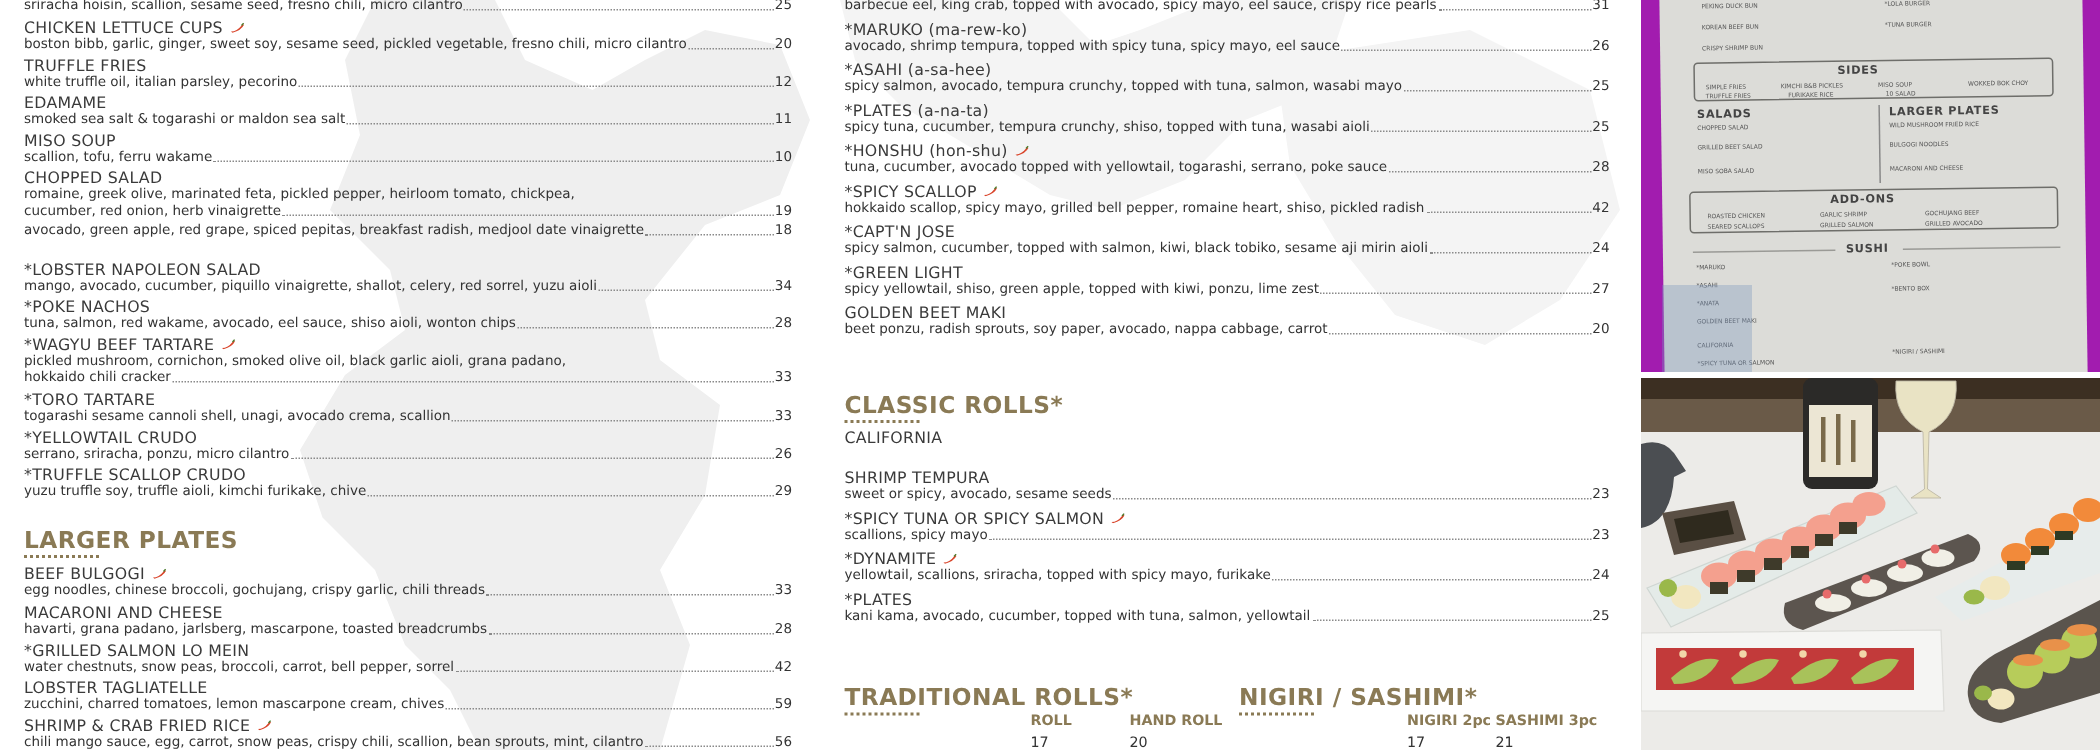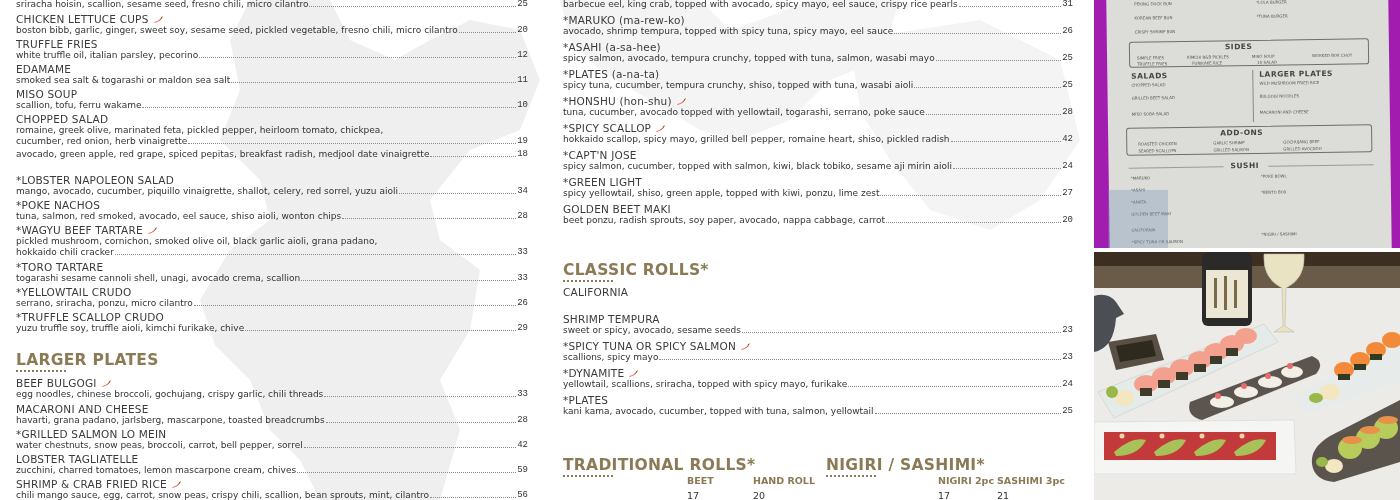--- a/index.html
+++ b/index.html
@@ -10,21 +10,21 @@
 
   .col { position: absolute; top: 0; z-index: 1; }
   .col-left { left: 16px; width: 512px; }
   .col-mid { left: 563px; width: 510px; }
 
   .item { position: absolute; left: 0; right: 0; }
   .item-name { font-size: 10.5px; letter-spacing: 0.2px; color: #3a3a3a; line-height: 12px; white-space: nowrap; }
   .item-desc { font-size: 9px; color: #333; line-height: 11px; display: flex; align-items: flex-end; white-space: nowrap; }
   .item-desc .txt { flex: 0 0 auto; }
   .item-desc .dots { flex: 1 1 auto; border-bottom: 1px dotted #8a8a8a; margin: 0 1px 3px 1px; height: 1px; }
-  .item-desc .price { flex: 0 0 auto; font-family: Liberation Mono, monospace; }
+  .item-desc .price { flex: 0 0 auto; }
   .item-desc-line1 { font-size: 9px; color: #333; line-height: 11px; white-space: nowrap; }
 
   .chili { display: inline-block; width: 10px; height: 7px; margin-left: 4px; vertical-align: 0px; }
 
   .section-title { position: absolute; left: 0; font-family: "DejaVu Sans", sans-serif; font-weight: bold; font-size: 15.5px; color: #8a7a55; letter-spacing: 0.3px; white-space: nowrap; }
   .section-rule { position: absolute; left: 0; width: 50px; height: 2px; border-top: 2px dotted #8a7a55; }
 
   .tbl-head { position: absolute; font-size: 9.5px; font-weight: bold; color: #8a7a55; white-space: nowrap; }
   .tbl-cell { position: absolute; font-size: 9.5px; color: #333; white-space: nowrap; }
   .tbl-cell.bold { font-weight: bold; color: #222; margin-top: 12px; }
@@ -120,21 +120,21 @@
     <div class="item-desc">
         <span class="txt">mango, avocado, cucumber, piquillo vinaigrette, shallot, celery, red sorrel, yuzu aioli</span>
         <span class="dots"></span>
         <span class="price">34</span>
       </div>
   </div>
 
   <div class="item" style="top:199px">
     <div class="item-name">*POKE NACHOS</div>
     <div class="item-desc">
-        <span class="txt">tuna, salmon, red smoked, avocado, eel sauce, shiso aioli, wonton chips</span>
+        <span class="txt">tuna, salmon, red wakame, avocado, eel sauce, shiso aioli, wonton chips</span>
         <span class="dots"></span>
         <span class="price">28</span>
       </div>
   </div>
 
   <div class="item" style="top:224px">
     <div class="item-name"><span>*WAGYU BEEF TARTARE</span><svg class="chili" viewBox="0 0 10 7">
           <path d="M1 6 Q5 6 8 2 L9 1 L9.6 1.6 Q8 5 2 6.8 Z" fill="#d9452b"></path>
           <path d="M8 2 L9.4 0.4" stroke="#4a7a2a" stroke-width="0.9"></path>
         </svg></div>
@@ -343,21 +343,21 @@
     <div class="item-name">*PLATES</div>
     <div class="item-desc">
         <span class="txt">kani kama, avocado, cucumber, topped with tuna, salmon, yellowtail</span>
         <span class="dots"></span>
         <span class="price">25</span>
       </div>
   </div>
 
   <div class="section-title" style="top:456px">TRADITIONAL ROLLS*</div>
   <div class="section-rule" style="top:475px"></div>
-  <div class="tbl-head" style="top:475px; left:124px">BEET</div>
+  <div class="tbl-head" style="top:475px; left:124px">ROLL</div>
   <div class="tbl-head" style="top:475px; left:190px">HAND ROLL</div>
   <div class="tbl-cell bold" style="top:490px; left:0">*salmon</div>
   <div class="tbl-cell" style="top:490px; left:124px">17</div>
   <div class="tbl-cell" style="top:490px; left:190px">20</div>
 
   <div class="section-title" style="top:456px; left:263px">NIGIRI  / SASHIMI*</div>
   <div class="section-rule" style="top:475px; left:263px"></div>
   <div class="tbl-head" style="top:475px; left:375px">NIGIRI 2pc</div>
   <div class="tbl-head" style="top:475px; left:434px">SASHIMI 3pc</div>
   <div class="tbl-cell bold" style="top:490px; left:263px">*salmon</div>

